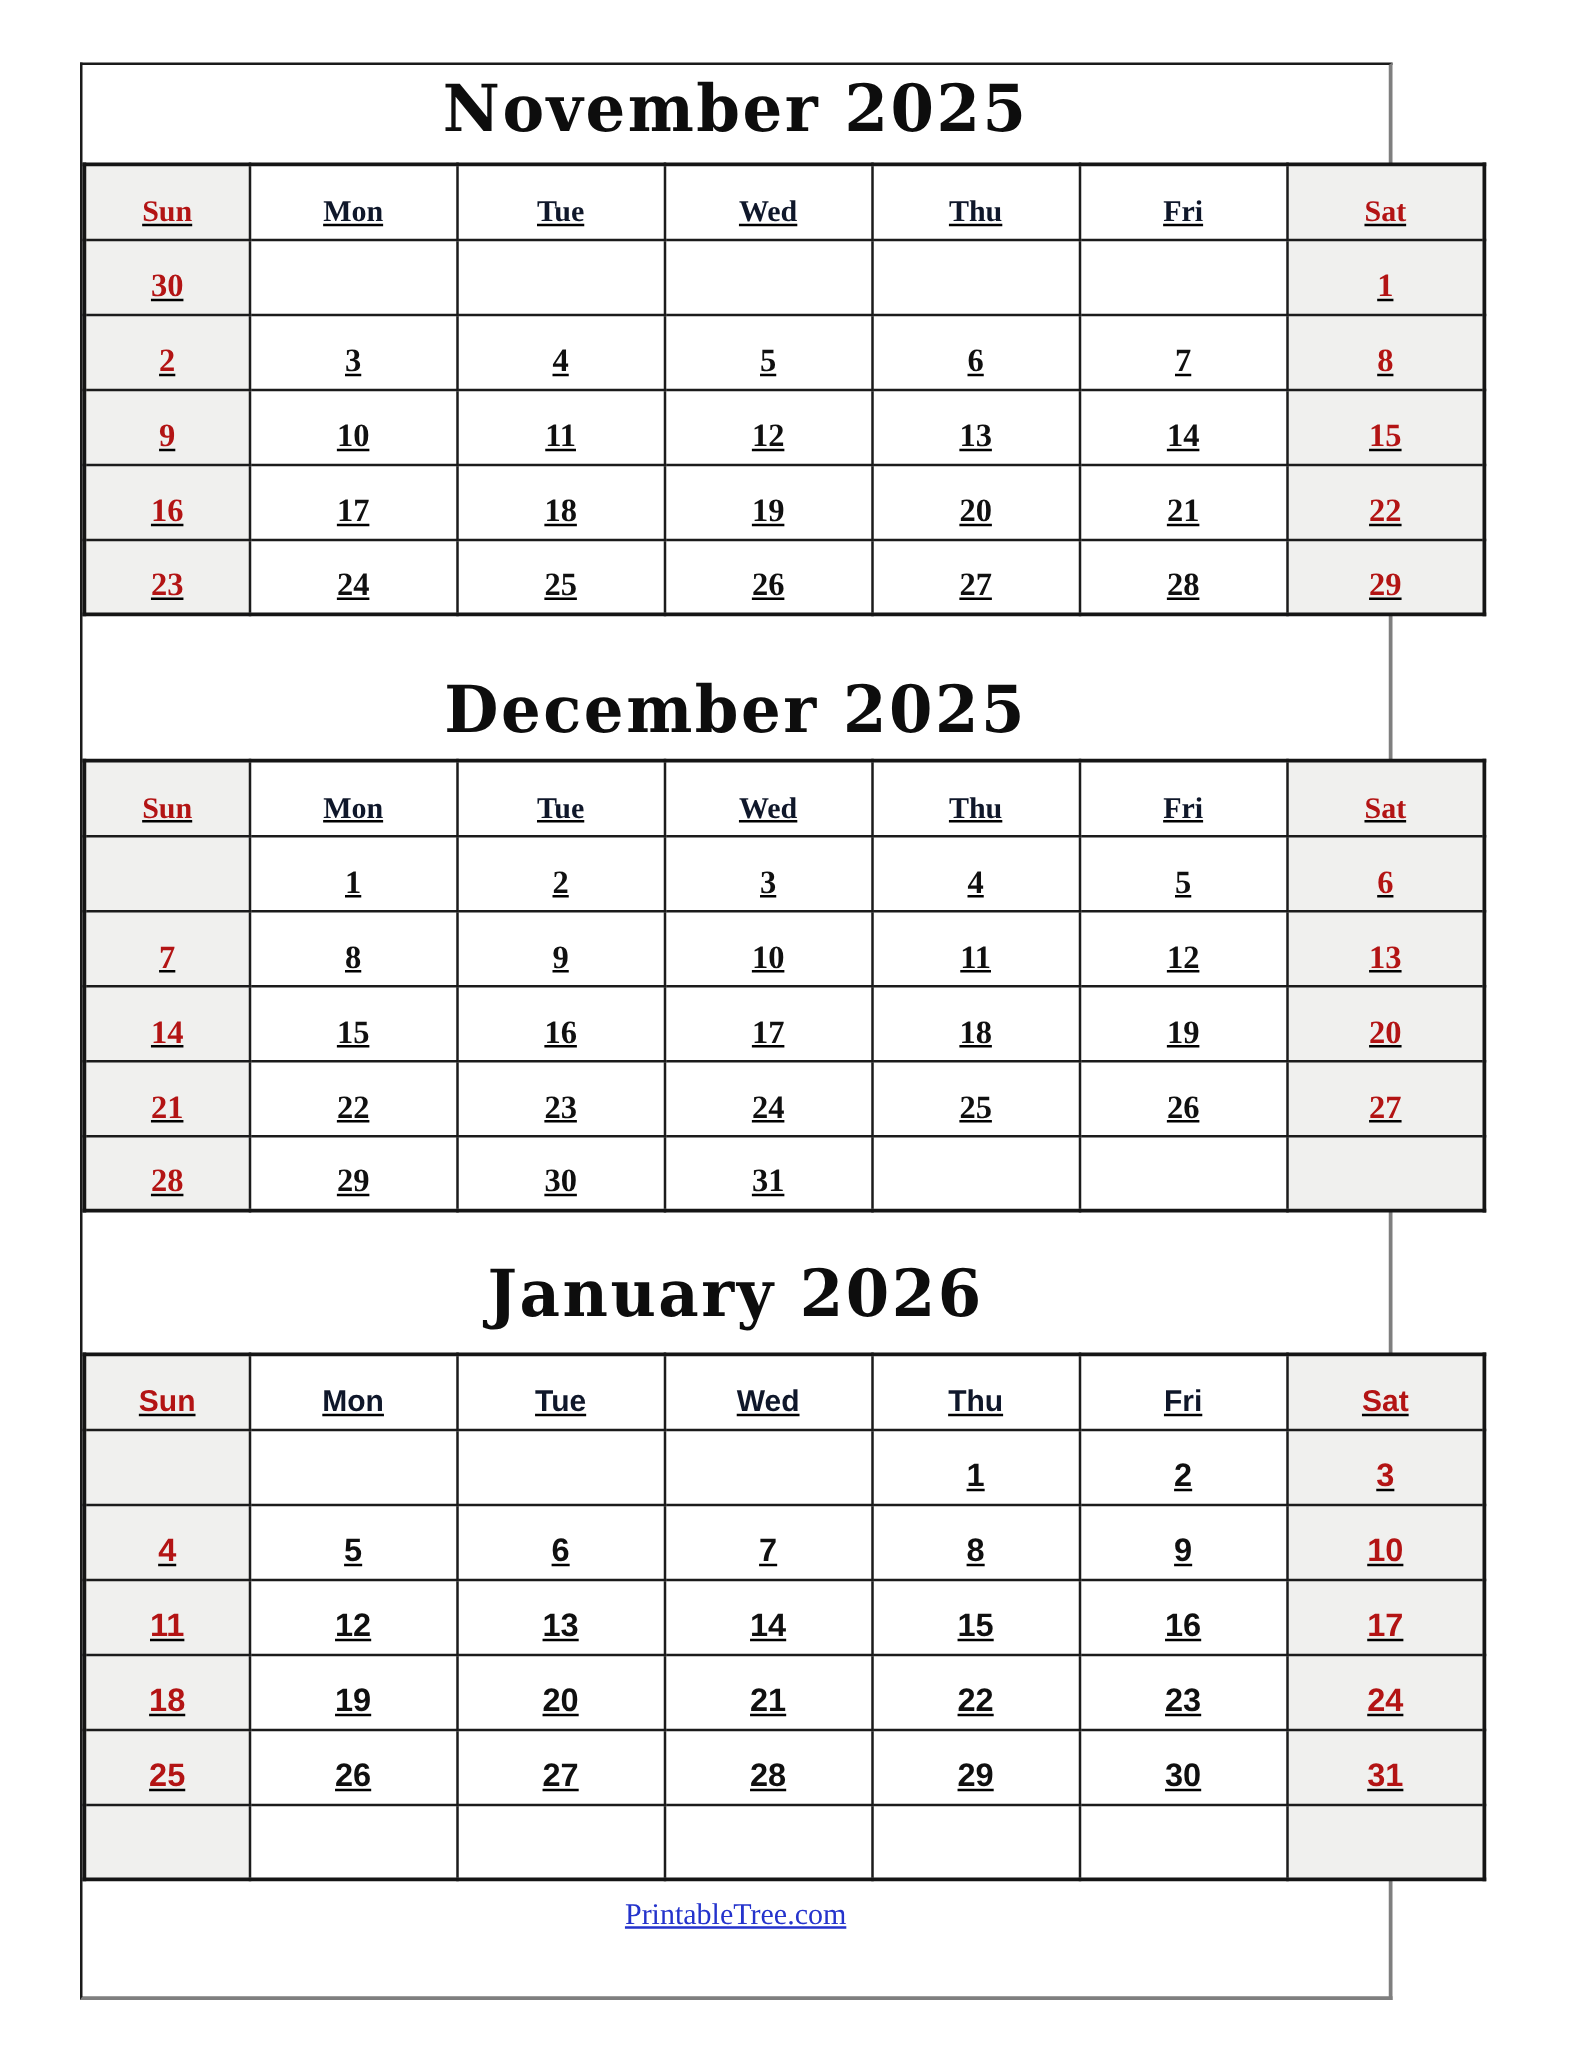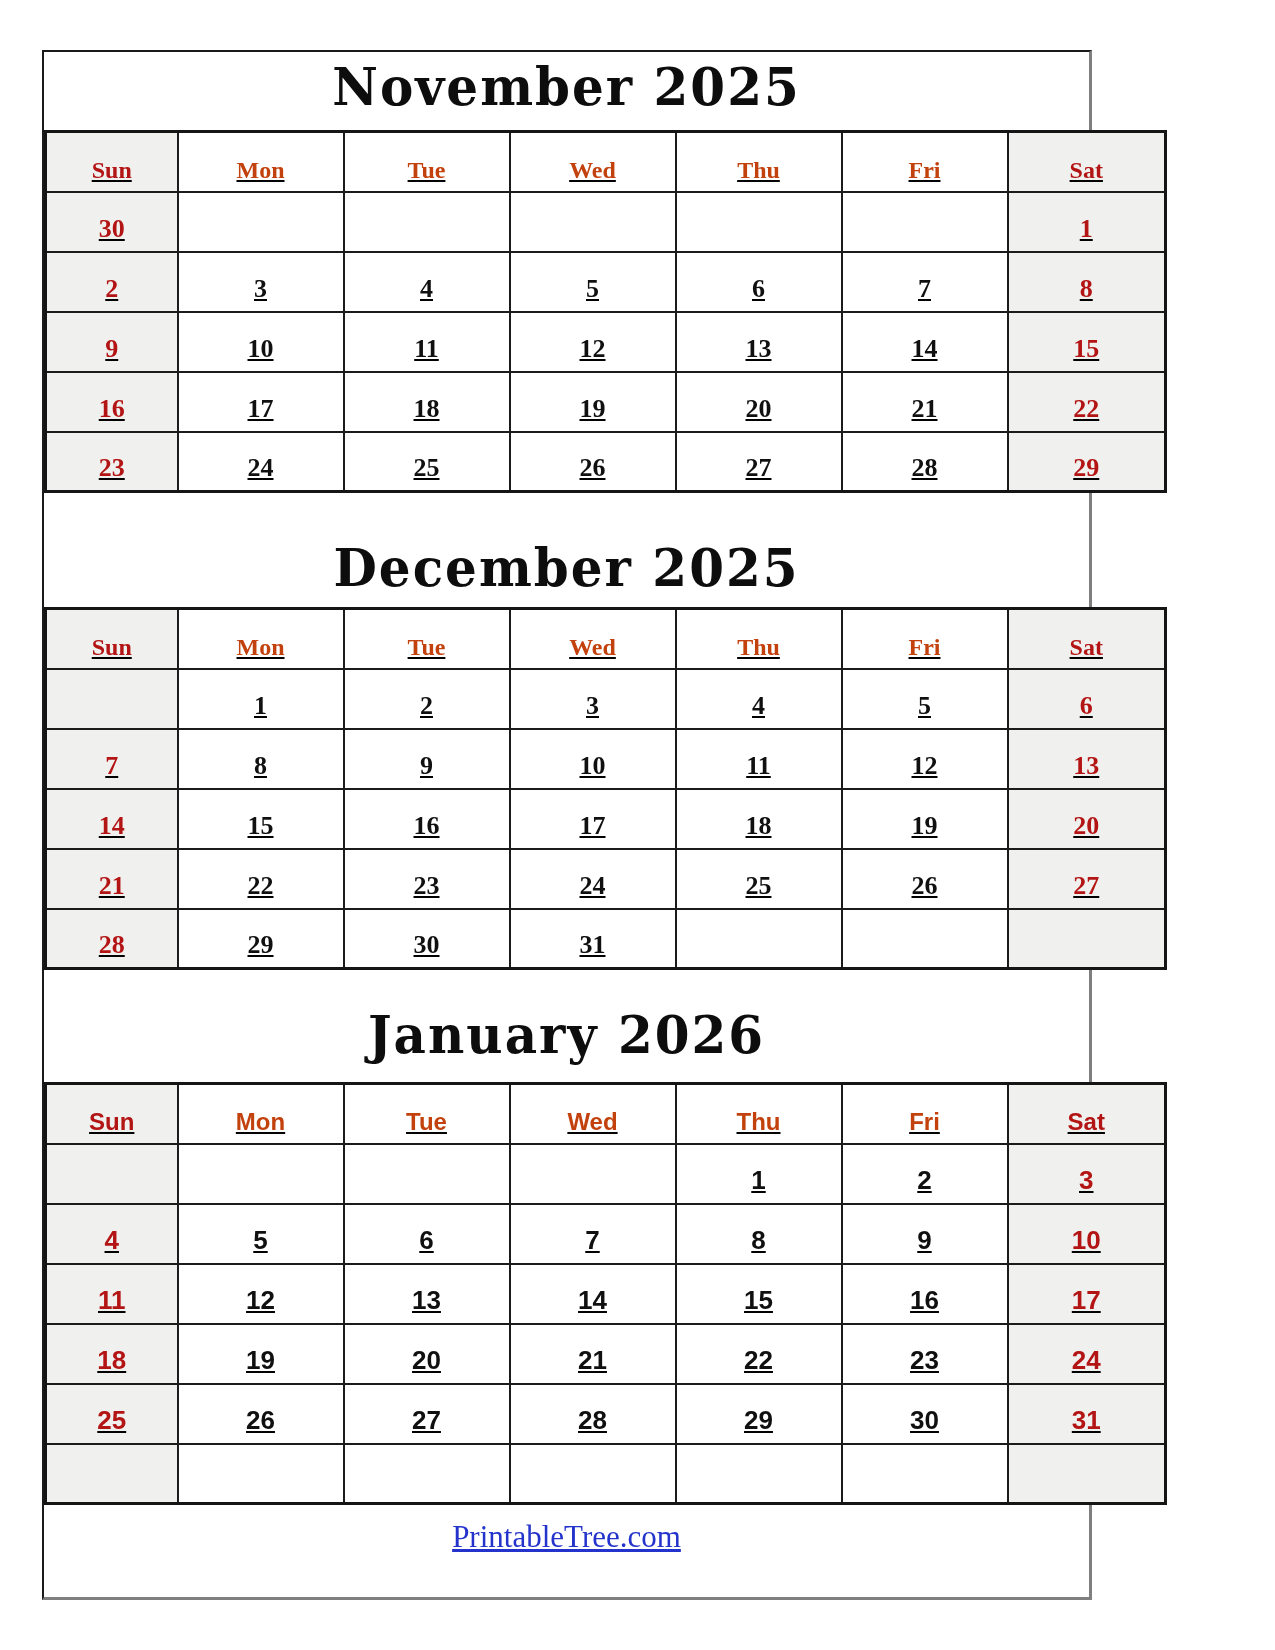--- a/index.html
+++ b/index.html
@@ -5,21 +5,21 @@
   * { margin: 0; padding: 0; box-sizing: border-box; }
   html, body { background: #ffffff; }
   body {
     width: 1275px;
     height: 1650px;
     position: relative;
     font-family: "Liberation Serif", serif;
   }
   .frame {
     position: absolute;
-    left: 42px;
+    left: 64px;
     top: 50px;
     width: 1050px;
     height: 1550px;
     border-top: 2px solid #1a1a1a;
     border-left: 2px solid #1a1a1a;
     border-right: 3px solid #7f7f7f;
     border-bottom: 3px solid #7f7f7f;
     background: #ffffff;
   }
   .month-title {
@@ -51,21 +51,21 @@
     border: 2px solid #1b1b1b;
     height: 60px;
     vertical-align: bottom;
     text-align: center;
     padding: 0 0 7px 0;
     background: #ffffff;
   }
   table.cal th {
     font-size: 24px;
     font-weight: bold;
-    color: #c2410c;
+    color: #0f172a;
   }
   table.cal td {
     font-size: 26px;
     font-weight: bold;
     color: #101010;
   }
   table.cal th.weekend, table.cal td.weekend {
     background: var(--weekend-bg, #f0f0ee);
     color: var(--weekend-red, #b31414);
   }
@@ -75,21 +75,21 @@
   }
   .month:nth-child(3) table.cal {
     font-family: "Liberation Sans", sans-serif;
   }
   .footer {
     text-align: center;
     margin-top: 14px;
   }
   .footer a {
     font-family: "Liberation Serif", serif;
-    font-size: 31px;
+    font-size: 24px;
     color: var(--link-blue, #2433cc);
     text-decoration: underline;
     cursor: pointer;
   }
 </style>
 </head>
 <body>
 
 <div class="frame">
   <div id="months-container">

